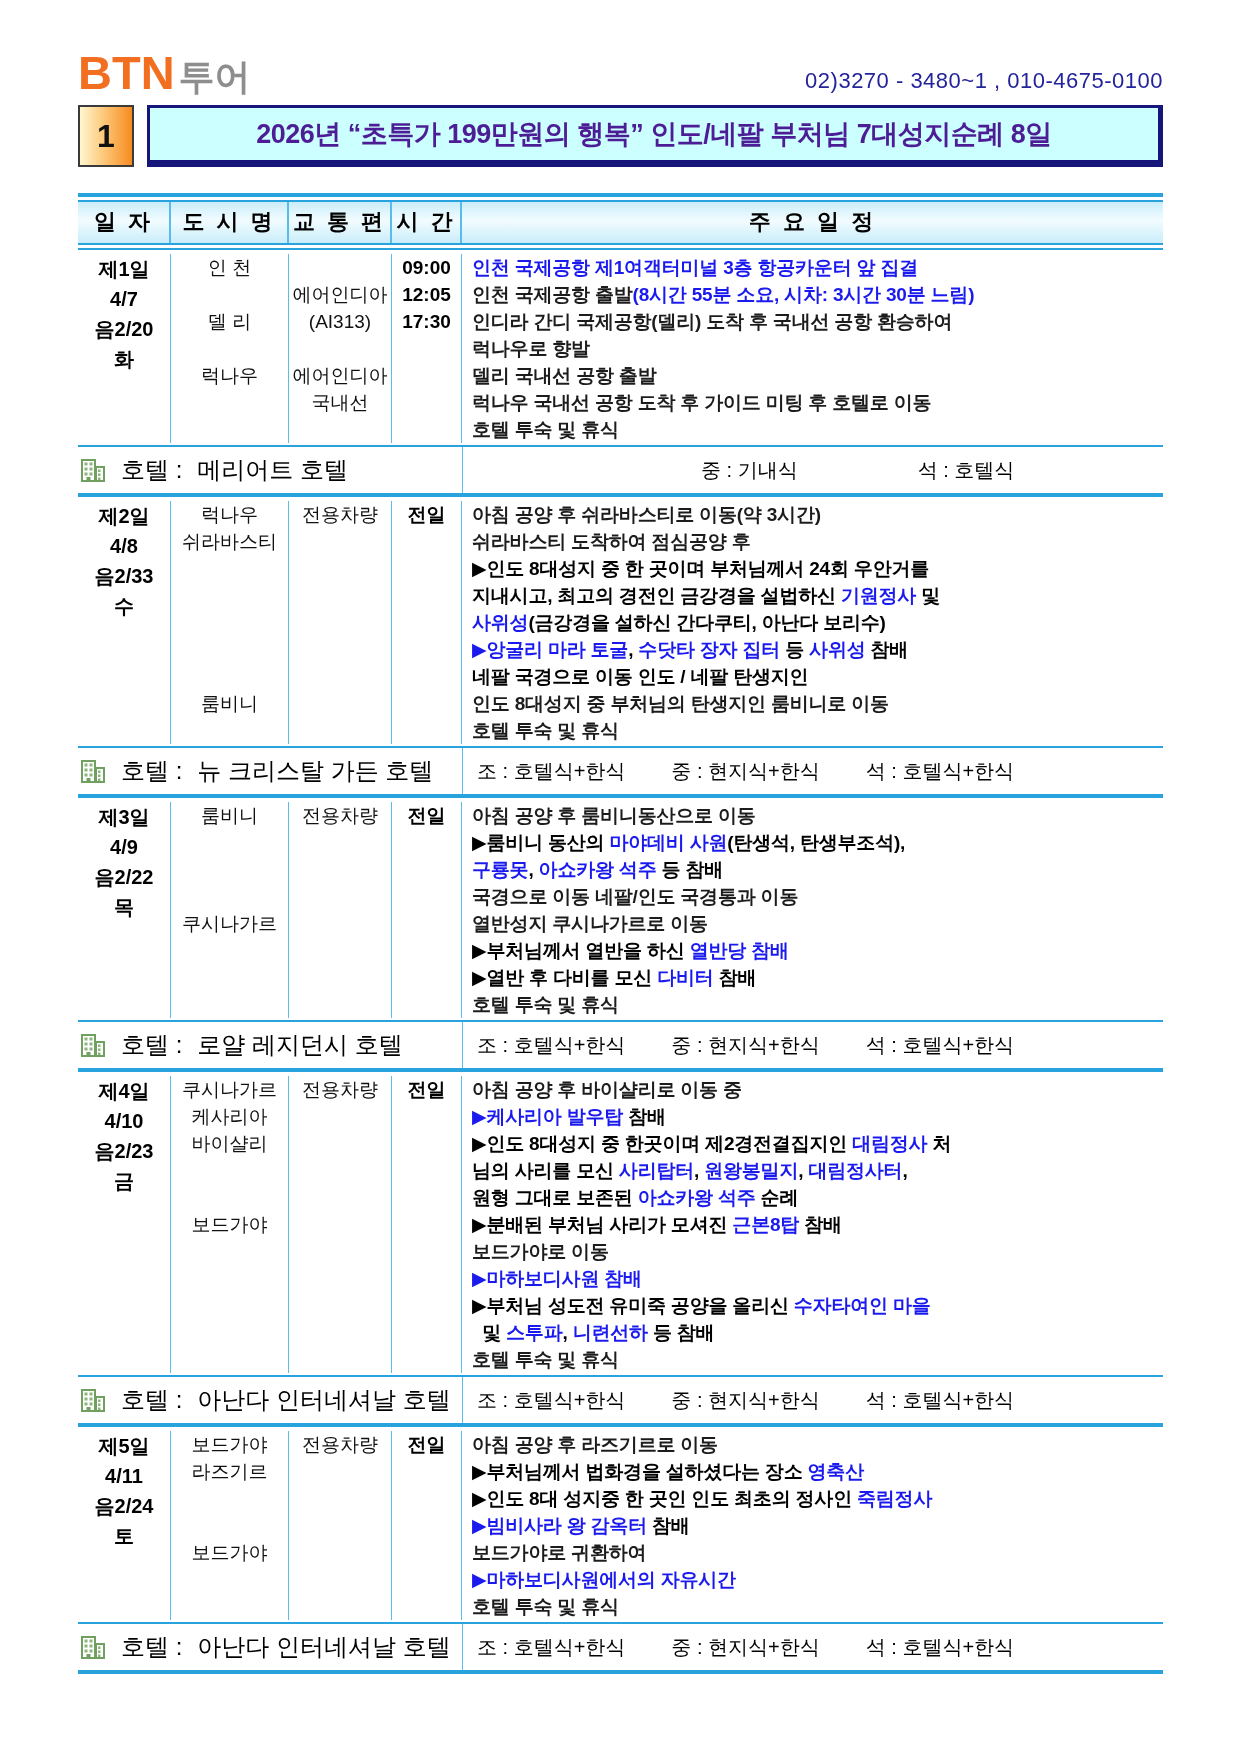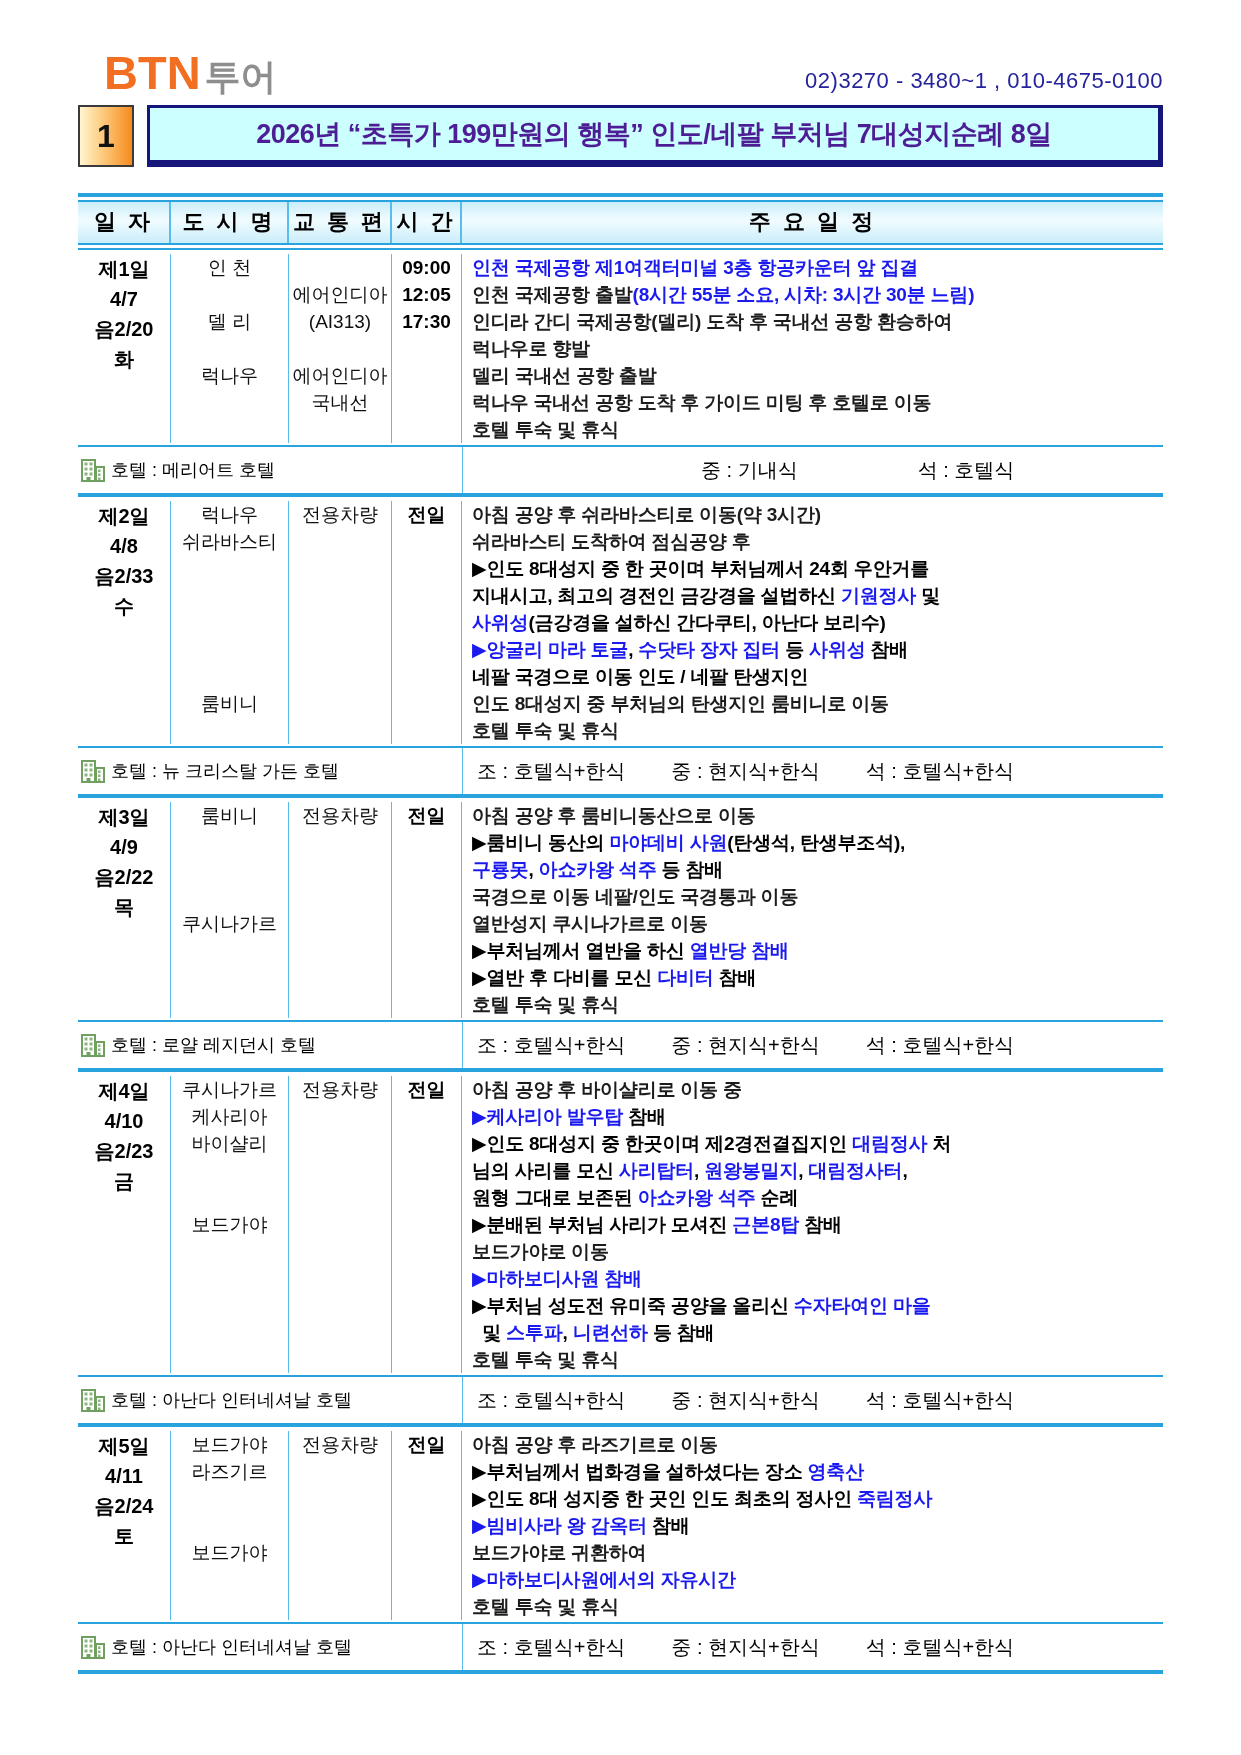--- a/index.html
+++ b/index.html
@@ -12,21 +12,21 @@
   *{ margin:0; padding:0; box-sizing:border-box; }
   html,body{ background:#e9e9e9; }
   .page{
     width:1241px; height:1755px; background:#ffffff; margin:0 auto;
     padding:42px 78px 0 78px;
     font-family:"Liberation Sans","DejaVu Sans",sans-serif;
     color:#111; overflow:hidden;
   }
   
   .masthead{ display:flex; justify-content:space-between; align-items:flex-end; height:54px; }
-  .logo{ display:flex; align-items:flex-end; gap:4px;margin-left:26px; }
+  .logo{ display:flex; align-items:flex-end; gap:4px; }
   .logo .btn{ color:#F26F21; font-weight:bold; font-size:47px; line-height:1; letter-spacing:0px; }
   .logo .suffix{ color:#8e8e8e; font-weight:bold; font-size:36px; line-height:1.05; }
   .phone{ color:var(--navy); font-size:22px; padding-bottom:2px; letter-spacing:0.5px; }
   
   .titlebar{ display:flex; gap:13px; margin-top:9px; height:62px; }
   .numbox{
     width:56px; border:2px solid #3a3a3a;
     background:linear-gradient(90deg,#FFF6D0 0%,#FDC97A 45%,#F68B1F 100%);
     display:flex; align-items:center; justify-content:center;
     font-size:32px; font-weight:bold; color:#111;
@@ -57,21 +57,21 @@
   .cell.c-sched{ border-right:none; }
   .line{ height:27px; line-height:27px; font-size:19px; white-space:pre; }
   .c-city .line,.c-trans .line,.c-time .line{ text-align:center; color:#111; }
   .c-time .line{ font-weight:bold; color:#000; }
   .dline{ height:30px; line-height:30px; text-align:center; font-weight:bold; font-size:20px; color:#000; }
   .sched-line{ padding-left:10px; letter-spacing:-0.2px; }
   .s-n{ color:#1c1c1c;font-weight:bold; }
   .s-b{ color:#000; font-weight:bold; }
   .s-k{ color:var(--kblue); font-weight:bold; }
   .hotel-row{ display:grid; grid-template-columns:384px 1fr; height:46px; }
-  .hotel-left{ display:flex; align-items:center; gap:5px; font-size:18px; padding-left:2px; }
+  .hotel-left{ display:flex; align-items:center; gap:15px; font-size:24px; padding-left:2px; }
   .hotel-ic{ width:26px; height:26px; display:inline-flex; }
   .hotel-ic svg{ width:26px; height:26px; }
   .hotel-label{ color:#000; }
   .hotel-name{ color:#000; }
   .hotel-meals{
     border-left:1px solid var(--vline); height:100%;
     display:flex; align-items:center; gap:46px; padding-left:14px; font-size:20px; color:#000;
   }
   .hotel-meals.two{ gap:120px; padding-left:238px; }
 </style>

